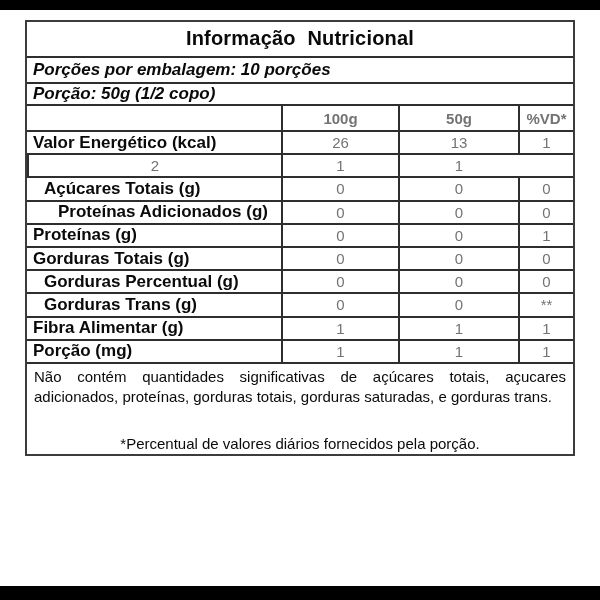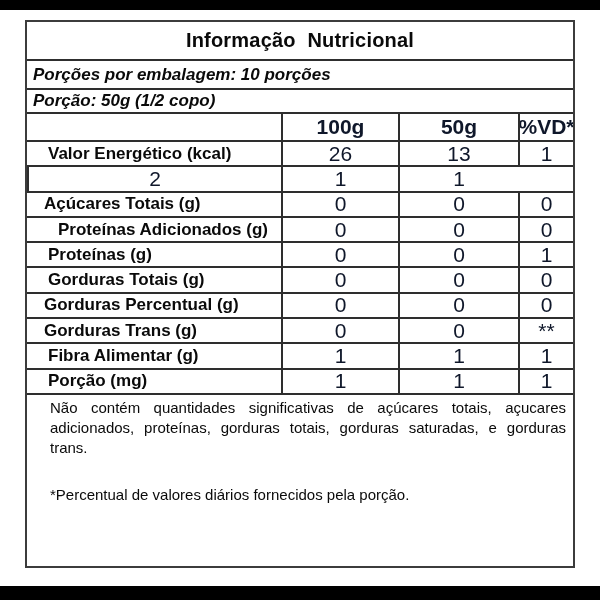--- a/index.html
+++ b/index.html
@@ -4,21 +4,21 @@
 <style>
   html,body{margin:0;padding:0;background:#ffffff;}
   .page{
     position:relative;width:600px;height:600px;background:#ffffff;
     font-family:"Liberation Sans",sans-serif;color:#0a0a0a;overflow:hidden;
   }
   .bar{position:absolute;left:0;width:600px;background:#000000;}
   .bar.top{top:0;height:10px;}
   .bar.bottom{top:586px;height:14px;}
   .panel{
-    position:absolute;left:25px;top:20px;width:550px;height:548px;
+    position:absolute;left:25px;top:20px;width:550px;height:436px;
     border:2px solid #3c3c3c;box-sizing:border-box;
     display:flex;flex-direction:column;background:#ffffff;
   }
   .title{
     height:37px;border-bottom:2px solid #2e2e2e;
     display:flex;align-items:center;justify-content:center;
     font-weight:bold;font-size:20px;word-spacing:6px;letter-spacing:.2px;
   }
   .info-row{
     border-bottom:2px solid #2e2e2e;font-weight:bold;font-size:17px;
@@ -27,28 +27,28 @@
   .info-row.r1{height:29px;}
   .info-row.r2{height:24px;}
   .grid{
     display:grid;grid-template-columns:254px 117px 120px 1fr;
     border-bottom:2px solid #2e2e2e;box-sizing:border-box;
   }
   .grid .c{display:flex;align-items:center;overflow:hidden;}
   .grid .c.v{border-left:2px solid #2e2e2e;justify-content:center;}
   .grid.header-row{height:28px;font-weight:bold;font-size:15px;}
   .grid.data-row{height:25.3px;}
-  .c.name{font-weight:bold;font-size:17px;padding-left:21px;white-space:nowrap;}
+  .c.name{font-weight:bold;font-size:17px;padding-left:6px;white-space:nowrap;}
   .c.name.ind1{padding-left:17px;}
   .c.name.ind2{padding-left:31px;}
-  .c.val{font-size:21px;color:#0f172a;}
-  .footer{flex:1;padding:3px 7px 0 7px;font-size:15px;line-height:20px;margin-left:16px;}
+  .c.val{font-size:15px;color:#737373;}
+  .footer{flex:1;padding:3px 7px 0 7px;font-size:15px;line-height:20px;}
   .footer p{margin:0;}
   .footer .just{text-align:justify;}
-  .footer .note{margin-top:27px;}
+  .footer .note{margin-top:27px;text-align:center;}
   .footer .allergen{
     margin-top:24px;font-weight:bold;font-size:19px;
     letter-spacing:-0.4px;word-spacing:-1px;white-space:nowrap;
   }
 </style>
 </head>
 <body>
 
 <div class="page">
   <div class="bar top"></div>

